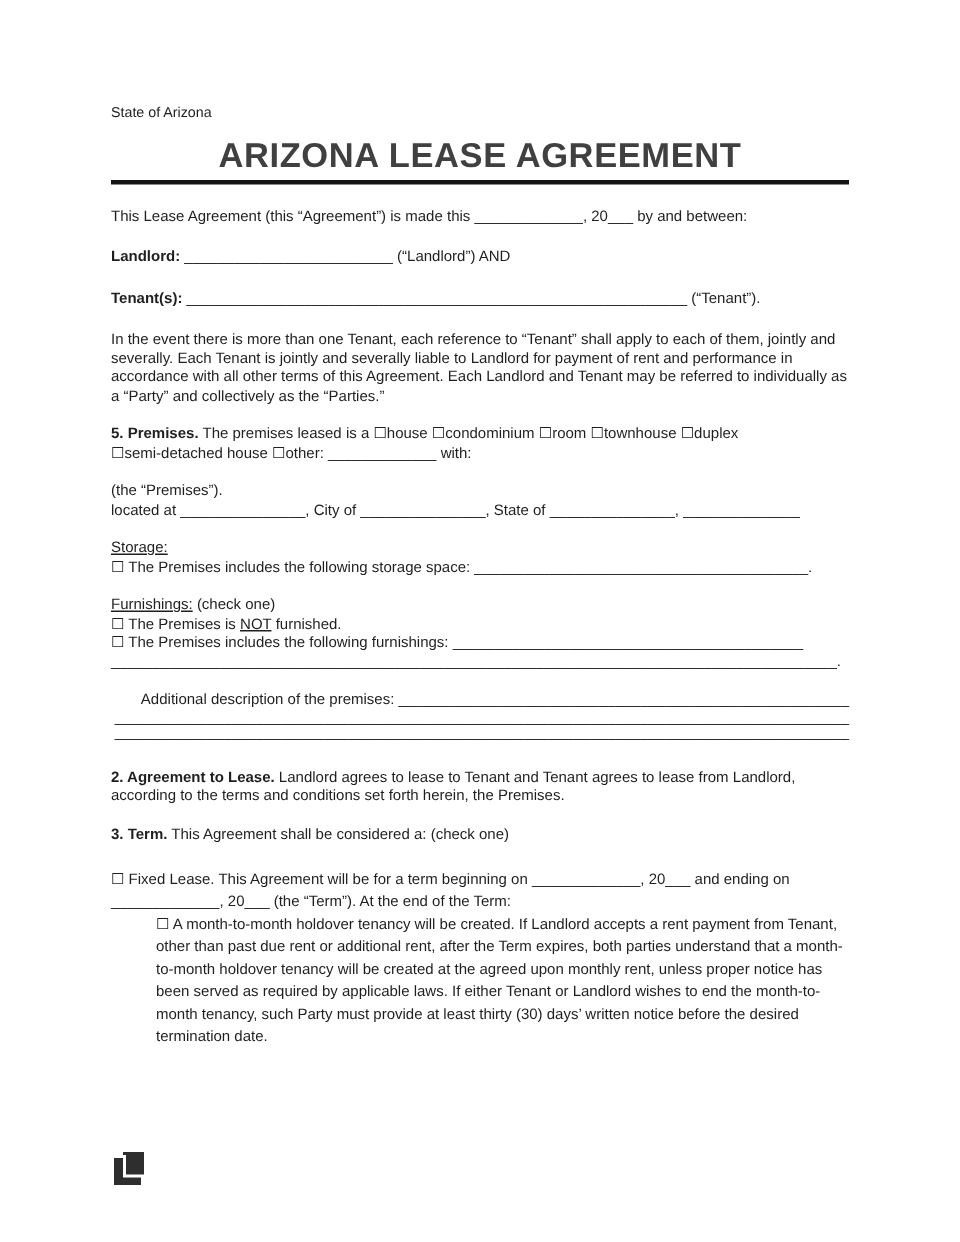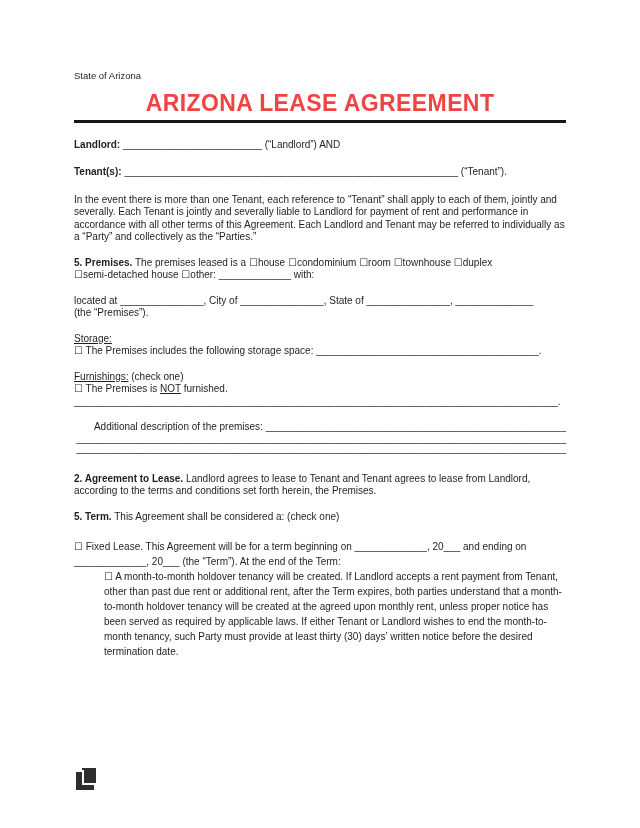--- a/index.html
+++ b/index.html
@@ -29,21 +29,21 @@
   .state {
     font-size: 9.5px;
     margin-bottom: 7px;
   }
   .title {
     font-size: 23px;
     line-height: 27px;
     font-weight: bold;
     text-align: center;
     letter-spacing: 0.4px;
-    color: #ef4444;
+    color: #404040;
     margin: 2px 0 0 0;
   }
   .rule {
     border-bottom: 3px solid #151515;
     margin: 3px 0 16px 0;
   }
   .line { margin: 0; }
   .sp { margin-bottom: 15px; }
   .blk { margin-bottom: 13px; }
   .blk18 { margin-bottom: 18px; text-align: right; }
@@ -67,57 +67,59 @@
 <body>
 
 <div class="page">
   <div class="content">
 
     <div class="state">State of Arizona</div>
 
     <div class="title">ARIZONA LEASE AGREEMENT</div>
     <div class="rule"></div>
 
+    <div class="line sp">This Lease Agreement (this “Agreement”) is made this _____________, 20___ by and between:</div>
 
     <div class="line sp"><span class="b">Landlord:</span> <span>_________________________ (“Landlord”) AND</span></div>
 
     <div class="line sp"><span class="b">Tenant(s):</span> <span>____________________________________________________________ (“Tenant”).</span></div>
 
     <div class="blk">In the event there is more than one Tenant, each reference to “Tenant” shall apply to each of them, jointly and severally. Each Tenant is jointly and severally liable to Landlord for payment of rent and performance in accordance with all other terms of this Agreement. Each Landlord and Tenant may be referred to individually as a “Party” and collectively as the “Parties.”</div>
 
     <div class="blk">
       <div class="line nowrap"><span class="b">5. Premises.</span> <span>The premises leased is a ☐house ☐condominium ☐room ☐townhouse ☐duplex</span></div>
       <div class="line">☐semi-detached house ☐other: _____________ with:</div>
     </div>
 
     <div class="blk">
+      <div class="line">(the “Premises”).</div>
       <div class="line nowrap">located at _______________, City of _______________, State of _______________, ______________</div>
-      <div class="line">(the “Premises”).</div>
     </div>
 
     <div class="blk">
       <div class="line u">Storage:</div>
       <div class="line nowrap">☐ The Premises includes the following storage space: ________________________________________.</div>
     </div>
 
     <div class="blk">
       <div class="line"><span class="u">Furnishings:</span> <span>(check one)</span></div>
       <div class="line"><span>☐ The Premises is</span> <span class="u">NOT</span> <span>furnished.</span></div>
+      <div class="line nowrap">☐ The Premises includes the following furnishings: __________________________________________</div>
       <div class="line nowrap">_______________________________________________________________________________________.</div>
     </div>
 
     <div class="blk18">
       <div class="line nowrap">Additional description of the premises: ______________________________________________________</div>
       <div class="line tight nowrap">________________________________________________________________________________________</div>
       <div class="line tight nowrap">________________________________________________________________________________________</div>
     </div>
 
     <div class="blk"><span class="b">2. Agreement to Lease.</span> <span>Landlord agrees to lease to Tenant and Tenant agrees to lease from Landlord, according to the terms and conditions set forth herein, the Premises.</span></div>
 
-    <div class="blk16"><span class="b">5. Term.</span> <span>This Agreement shall be considered a: (check one)</span></div>
+    <div class="blk16"><span class="b">3. Term.</span> <span>This Agreement shall be considered a: (check one)</span></div>
 
     <div class="lease">
       <div class="line nowrap">☐ Fixed Lease. This Agreement will be for a term beginning on _____________, 20___ and ending on</div>
       <div class="line">_____________, 20___ (the “Term”). At the end of the Term:</div>
       <div class="indent2">☐ A month-to-month holdover tenancy will be created. If Landlord accepts a rent payment from Tenant, other than past due rent or additional rent, after the Term expires, both parties understand that a month-to-month holdover tenancy will be created at the agreed upon monthly rent, unless proper notice has been served as required by applicable laws. If either Tenant or Landlord wishes to end the month-to-month tenancy, such Party must provide at least thirty (30) days’ written notice before the desired termination date.</div>
     </div>
 
   </div>
 
   <div class="logo">

